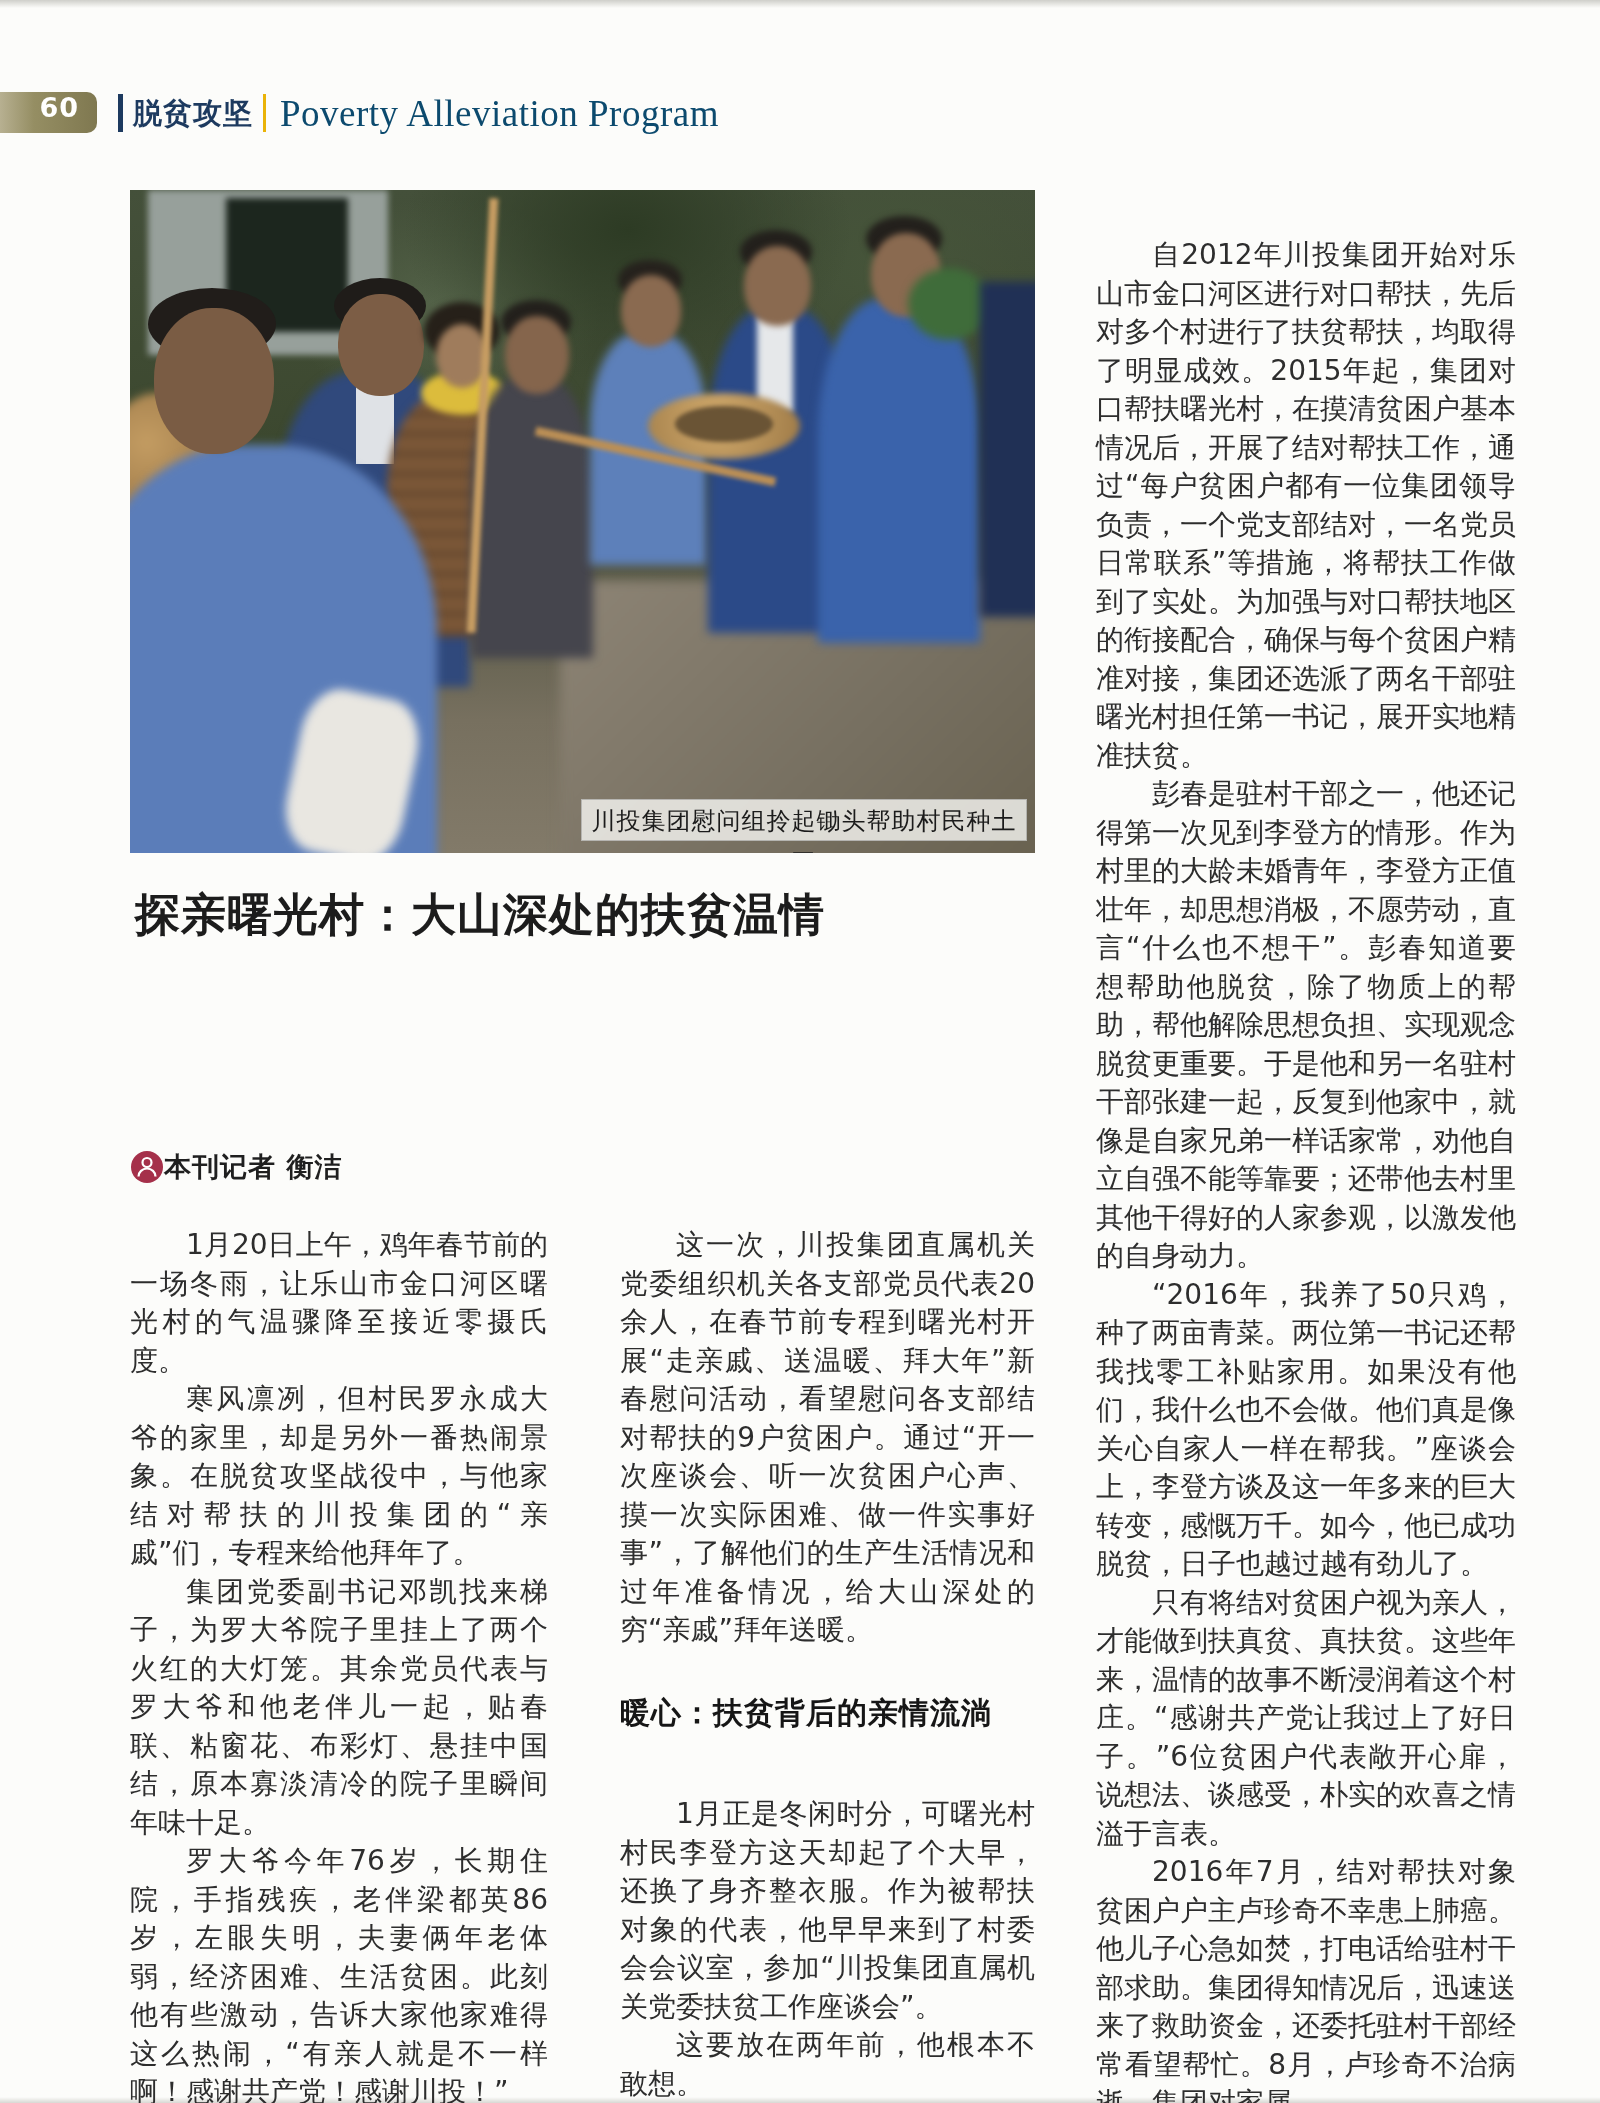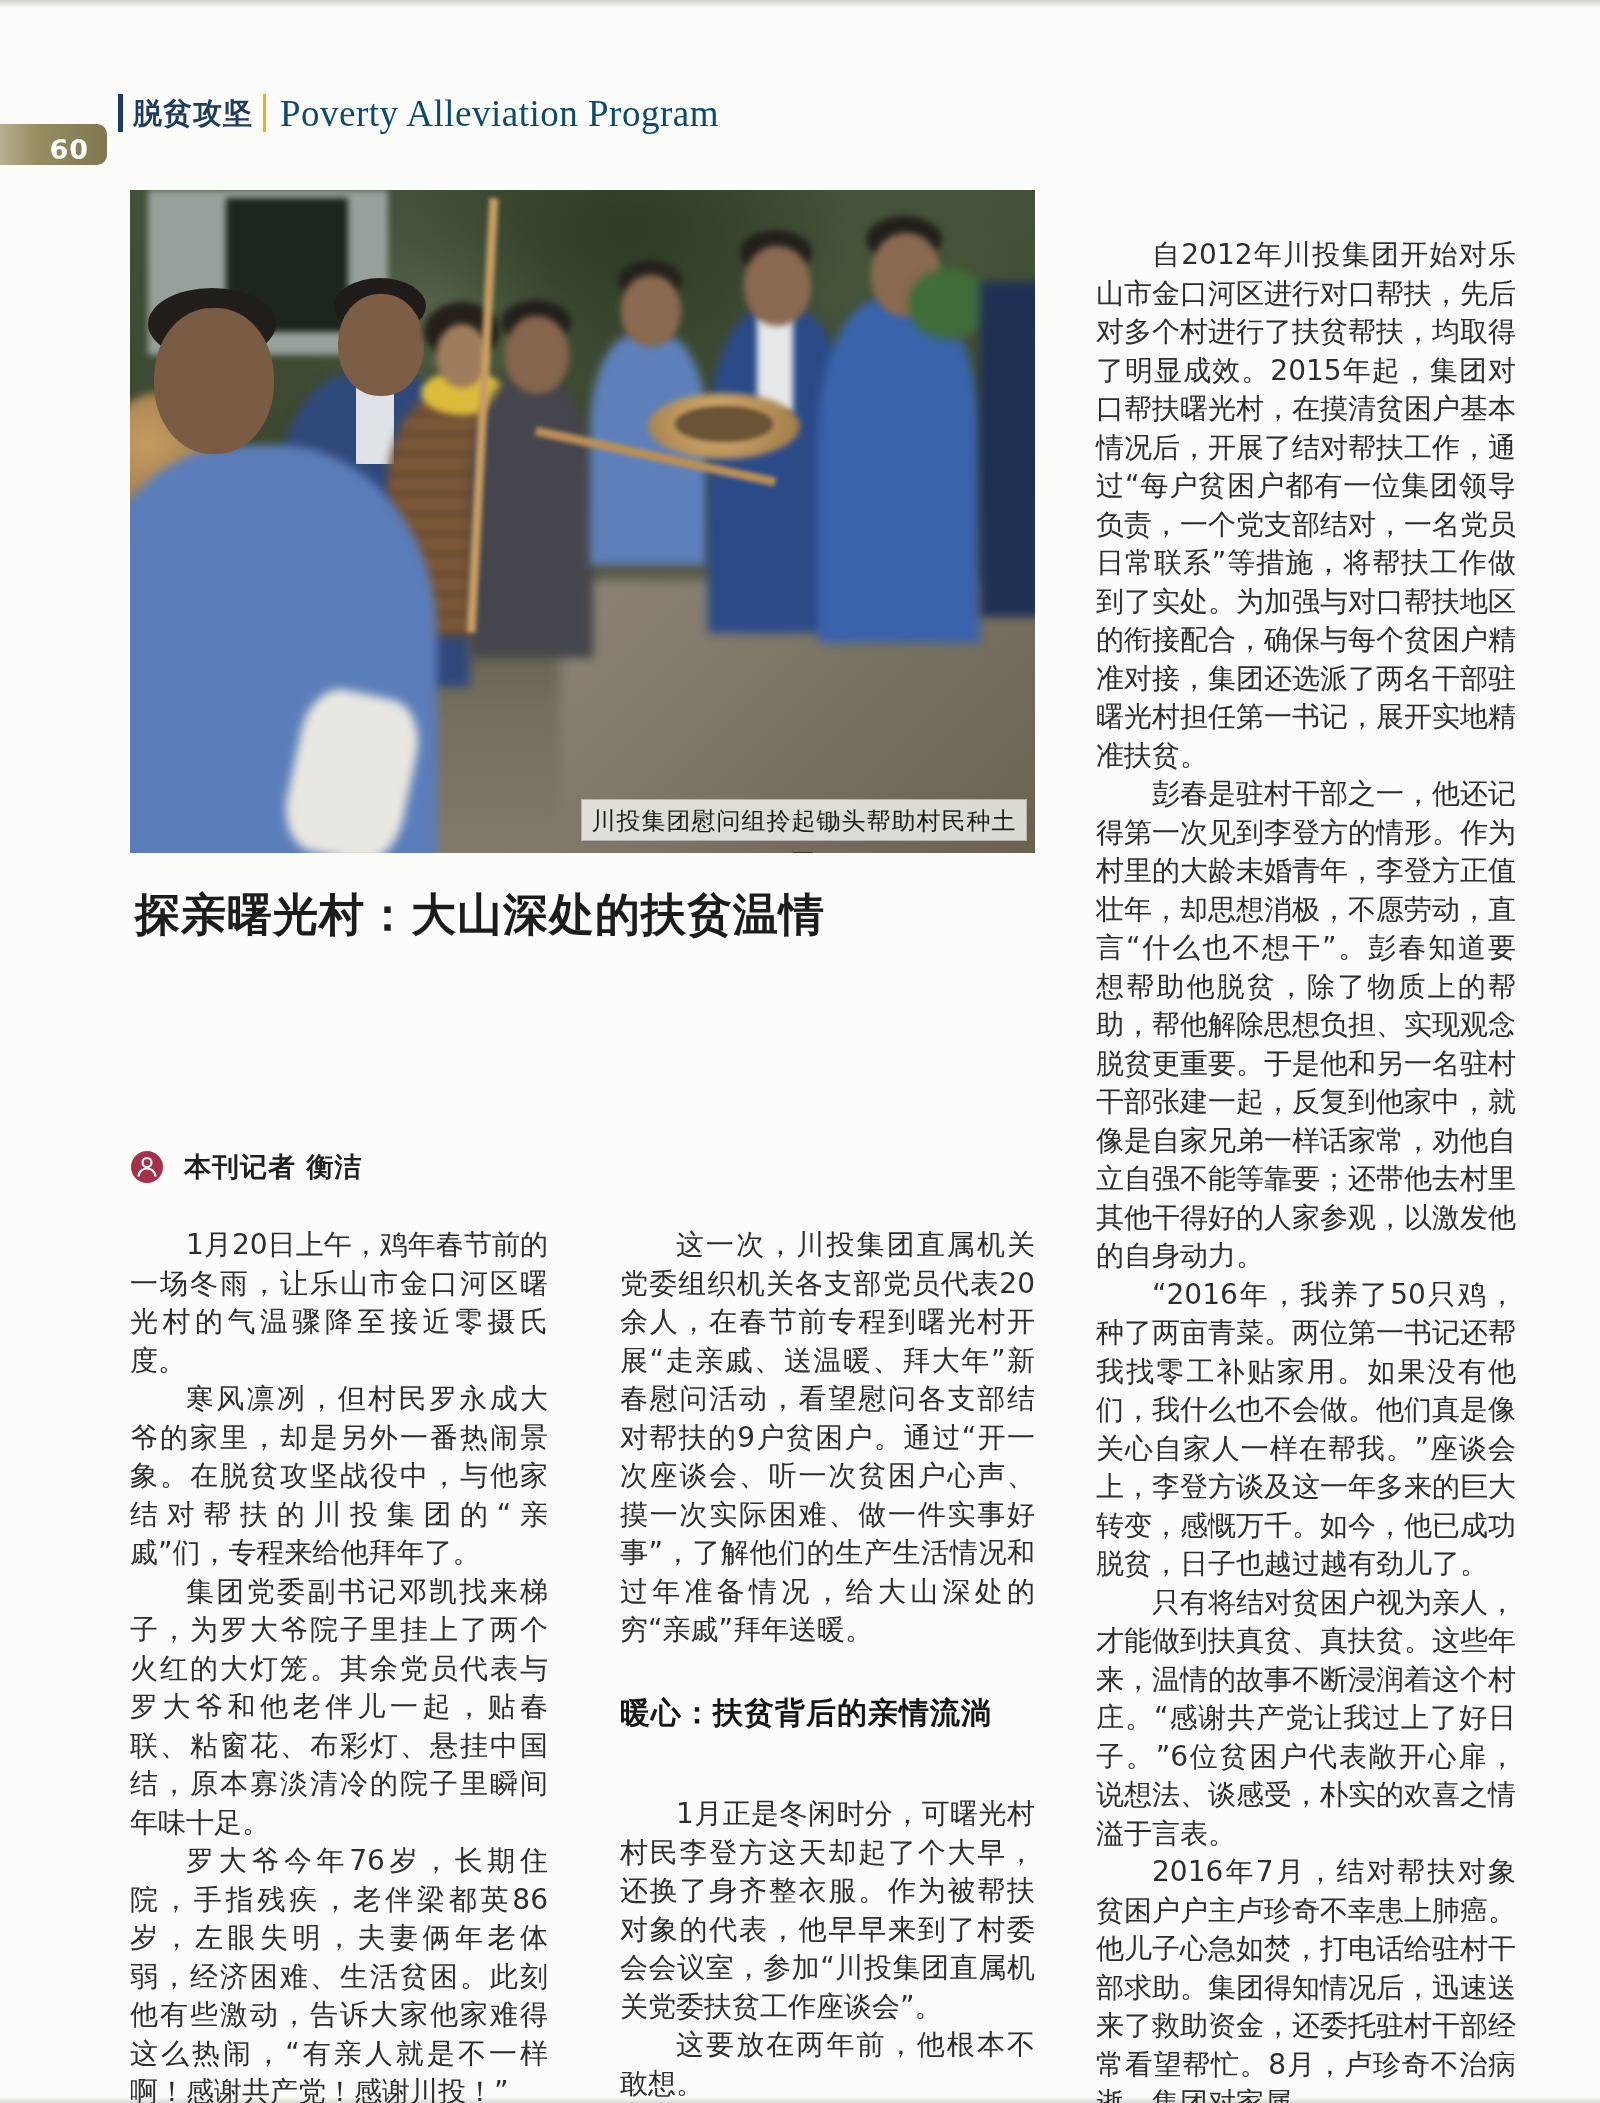--- a/index.html
+++ b/index.html
@@ -11,26 +11,26 @@
   }
   .scan-top{position:absolute;left:0;top:0;width:100%;height:8px;
     background:linear-gradient(180deg,#cfcfca,#fcfcfa);}
   .scan-right{position:absolute;right:0;top:0;width:14px;height:100%;
     background:linear-gradient(90deg,rgba(252,252,250,0),#dddddAa 80%,#d2d2cd);}
   .scan-bottom{position:absolute;left:0;bottom:0;width:100%;height:6px;
     background:linear-gradient(0deg,#d8d8d3,rgba(252,252,250,0));}
 
   
   .page-badge{
-    position:absolute; left:0; top:92px; width:107px; height:41px;
+    position:absolute; left:0; top:92px; width:97px; height:41px;
     background:linear-gradient(90deg,#b7b091 0%,#958e63 35%,#7f7850 100%);
     border-radius:0 10px 10px 0;
     color:#ffffff; font-size:27px; font-weight:bold;
-    display:flex; align-items:flex-end; justify-content:flex-end;
-    padding-right:18px; box-sizing:border-box; letter-spacing:1px;margin-top:32px;
+    display:flex; align-items:flex-start; justify-content:flex-end;
+    padding-right:18px; box-sizing:border-box; letter-spacing:1px;
   }
   .header-row{position:absolute; left:118px; top:90px; height:46px;
     display:flex; align-items:center;}
   .section-cn{
     font-size:29px; font-weight:bold; color:#1d3a5f;
     border-left:5px solid #1d3a5f; border-right:3px solid #eab308;
     padding:2px 10px; line-height:34px; letter-spacing:1px;
   }
   .section-en{
     font-family:"Liberation Serif","DejaVu Serif",serif;
@@ -109,21 +109,21 @@
   .article-title{
     position:absolute; left:128px; top:878px; width:1000px; margin:7px;
     font-size:45px; line-height:60px; font-weight:bold; color:#1c1c1c; letter-spacing:1px;
   }
   .article-subtitle{
     position:absolute; left:130px; top:962px; width:905px; margin:0;
     font-size:26px; line-height:40px; color:#2b2b2b;
   }
   .byline{
     position:absolute; left:130px; top:1148px; height:38px;
-    display:flex; align-items:center; gap:20px;justify-content:flex-end;
+    display:flex; align-items:center; gap:0;justify-content:flex-end;
   }
   .byline-icon{width:34px;height:34px;flex:0 0 34px;}
   .byline-text{font-size:27px; font-weight:bold; color:#1f1f1f; letter-spacing:1px;}
 
   
   .col{position:absolute; font-size:28px; line-height:38.5px; text-align:justify; color:#2d2d2d;}
   .col .para{margin:0; text-indent:2em;}
   .col-1{left:130px; top:1226px; width:418px;}
   .col-2{left:620px; top:1226px; width:415px;}
   .col-3{left:1096px; top:236px;  width:420px;}

